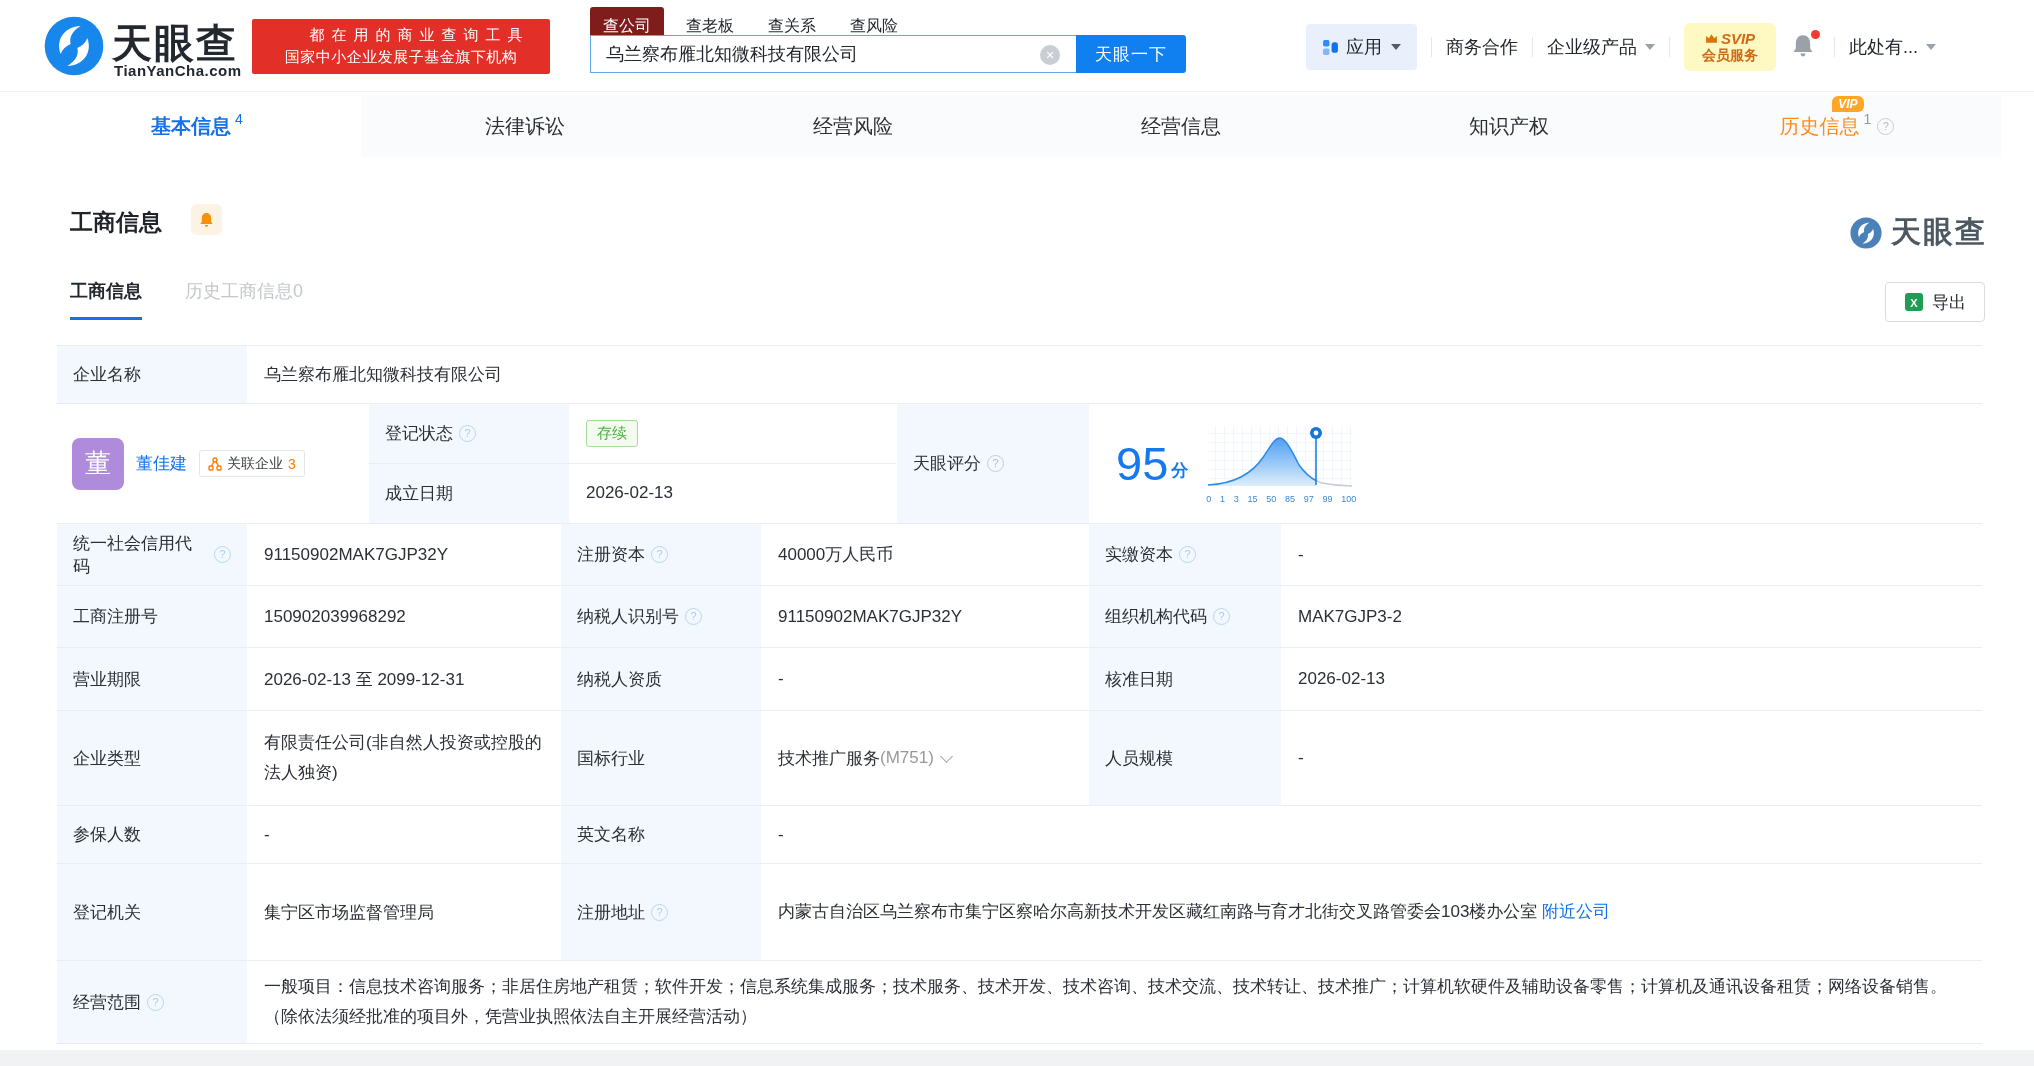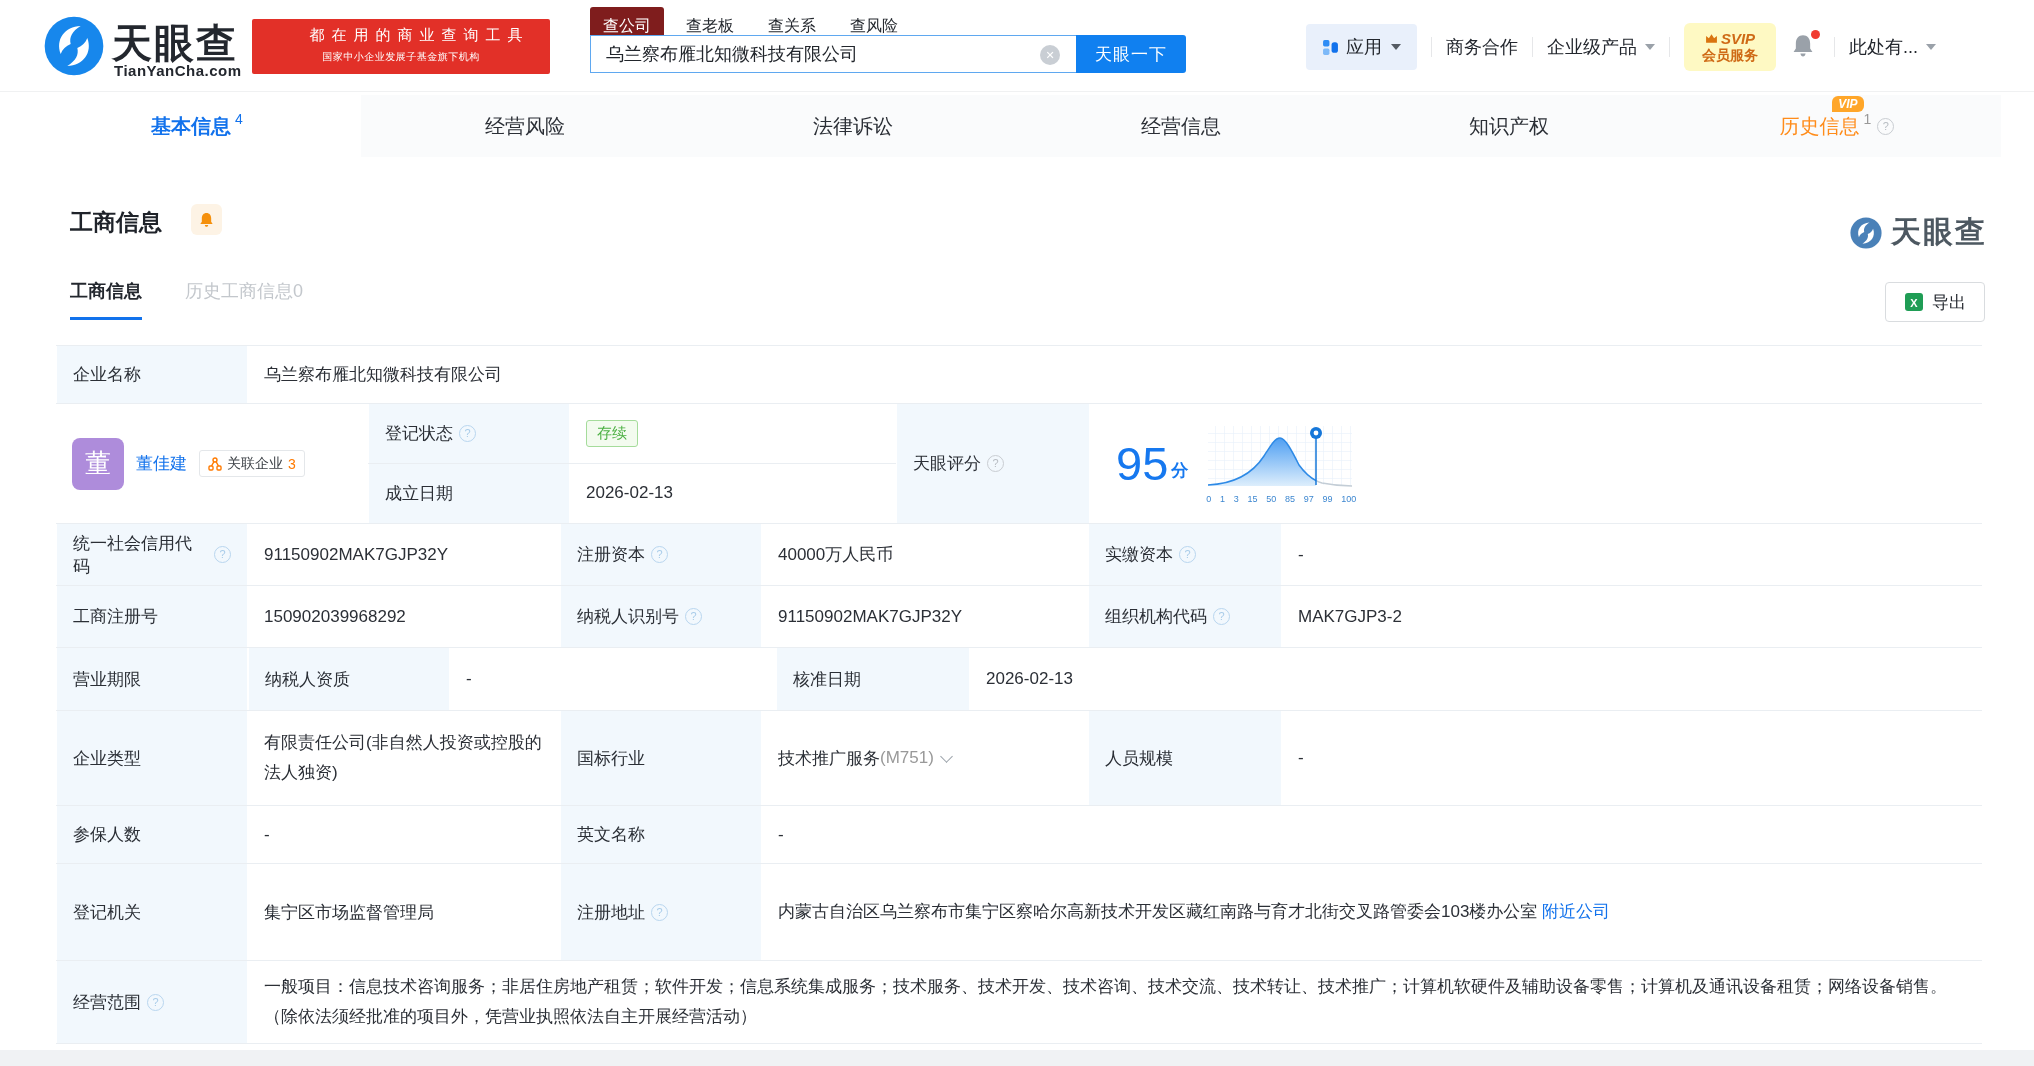--- a/index.html
+++ b/index.html
@@ -7,21 +7,21 @@
   body { font-family:"Liberation Sans","DejaVu Sans",sans-serif; color:#2b2f36; }
   #app { position:relative; width:2034px; height:1066px; background:#fff; overflow:hidden; }
 
   
   .hdr { position:absolute; left:0; top:0; width:2034px; height:92px; background:#fff; border-bottom:1px solid #f0f1f2; }
   .logo { position:absolute; left:42px; top:14px; width:64px; height:64px; }
   .brand { position:absolute; left:112px; top:16px; font-size:40px; font-weight:700; color:#23272e; letter-spacing:2px; }
   .brand-sub { position:absolute; left:114px; top:62px; font-size:15px; font-weight:700; color:#23272e; letter-spacing:.5px; }
   .promo { position:absolute; left:252px; top:19px; width:298px; height:55px; background:#e23028; border-radius:2px; color:#fff; text-align:center; padding-top:5px; }
   .promo .l1 { font-size:15px; line-height:22px; letter-spacing:7px;margin-left:37px; }
-  .promo .l2 { font-size:10px; line-height:22px; letter-spacing:.5px; }
+  .promo .l2 { font-size:15px; line-height:22px; letter-spacing:.5px; }
   .stabs { position:absolute; left:590px; top:7px; display:flex; align-items:flex-end; }
   .stab { font-size:16px; color:#24282e; margin-right:34px; padding-bottom:7px; cursor:pointer; }
   .stab.on { background:#7f1d1d; color:#fff; padding:9px 13px 7px; border-radius:3px 3px 0 0; margin-right:22px; }
   .sinput { position:absolute; left:590px; top:35px; width:486px; height:38px; border:1px solid #5fa8f0; border-right:none; background:#fff; font-size:18px; color:#22262c; padding:0 40px 0 15px; outline:none; font-family:inherit; }
   .clear { position:absolute; left:1040px; top:45px; width:20px; height:20px; border-radius:50%; background:#c9ced4; color:#fff; font-size:11px; line-height:20px; text-align:center; cursor:pointer; }
   .clear::after { content:"✕"; }
   .sbtn { position:absolute; left:1076px; top:35px; width:110px; height:38px; background:#1080f0; color:#fff; font-size:17px; border:none; border-radius:0 3px 3px 0; letter-spacing:1px; cursor:pointer; font-family:inherit; }
   .hmenu { position:absolute; left:1306px; top:23px; height:48px; display:flex; align-items:center; gap:14px; }
   .apps { display:flex; align-items:center; gap:7px; background:#e9f0fb; border-radius:4px; height:46px; padding:0 16px; cursor:pointer; }
   .apps span { font-size:18px; color:#23272e; }
@@ -156,24 +156,24 @@
       </div>
     </div>
   </div>
 
   <div class="navbar">
     <div class="ntab on">
       <span>基本信息</span>
       <span class="sup">4</span>
     </div>
     <div class="ntab">
+        <span>法律诉讼</span>
+      </div>
+    <div class="ntab">
         <span>经营风险</span>
-      </div>
-    <div class="ntab">
-        <span>法律诉讼</span>
       </div>
     <div class="ntab">
         <span>经营信息</span>
       </div>
     <div class="ntab">
         <span>知识产权</span>
       </div>
     <div class="ntab hist">
       <span class="niwrap">
         <span>历史信息</span>
@@ -322,20 +322,21 @@
         <div class="cell w-v2">91150902MAK7GJP32Y</div>
         <div class="cell lbl w-l3">
           <span>组织机构代码</span>
             <span class="qi"></span>
         </div>
         <div class="cell w-v3">MAK7GJP3-2</div>
       </div>
 
       <div class="trow" style="height:63px">
         <div class="cell lbl w-l1">营业期限</div>
+        <div class="cell w-v1">2026-02-13 至 2099-12-31</div>
         <div class="cell lbl w-l2">纳税人资质</div>
         <div class="cell w-v2">-</div>
         <div class="cell lbl w-l3">核准日期</div>
         <div class="cell w-v3">2026-02-13</div>
       </div>
 
       <div class="trow" style="height:95px">
         <div class="cell lbl w-l1">企业类型</div>
         <div class="cell w-v1">
           <span class="mline">有限责任公司(非自然人投资或控股的法人独资)</span>

